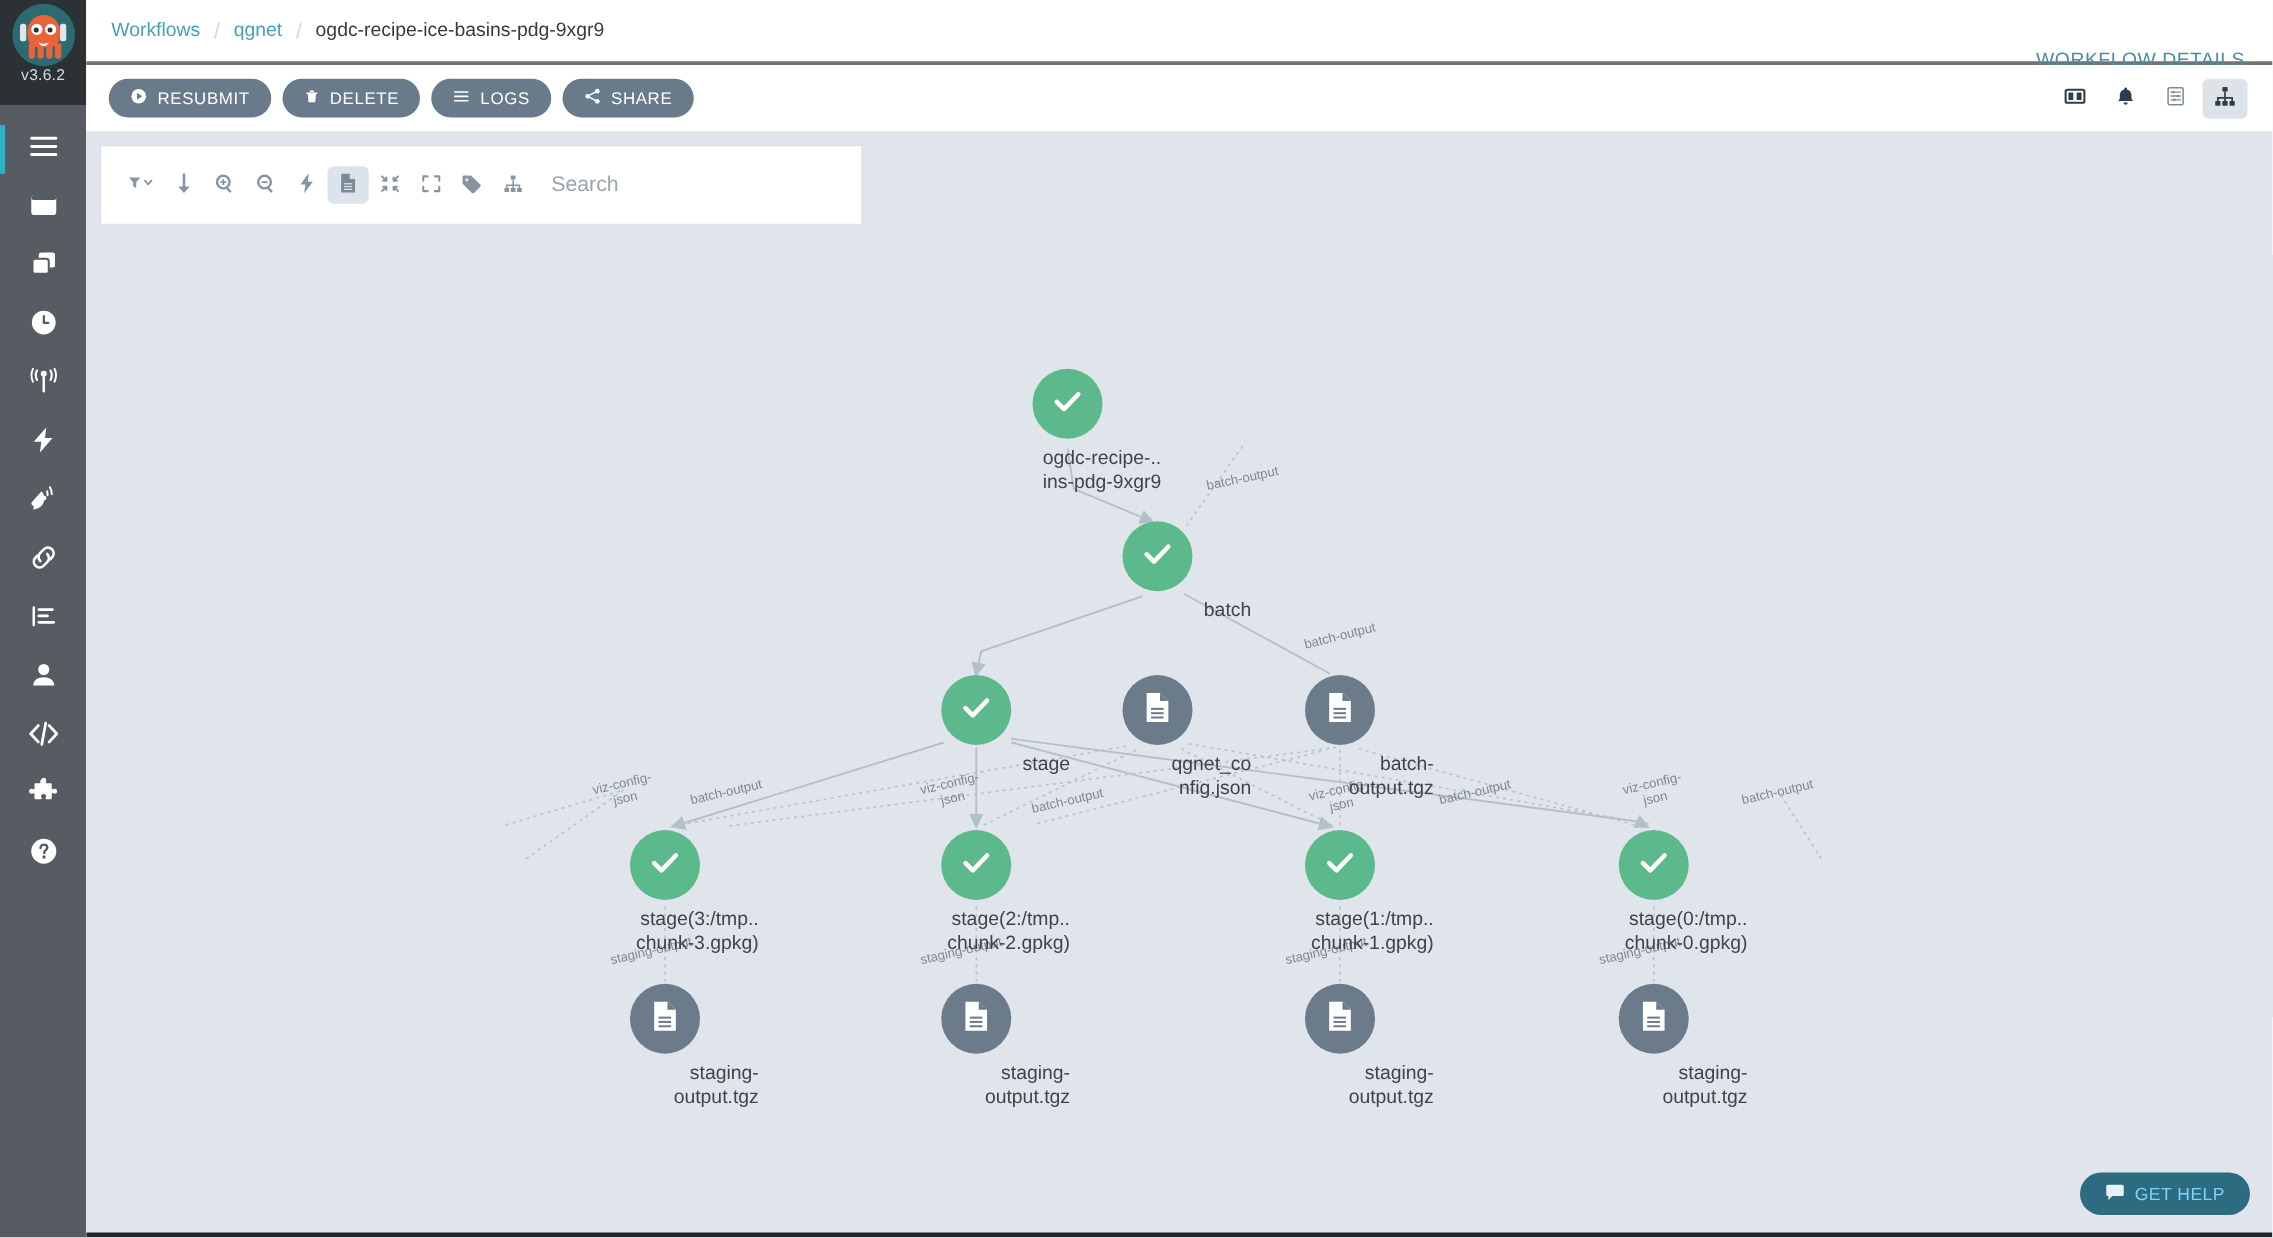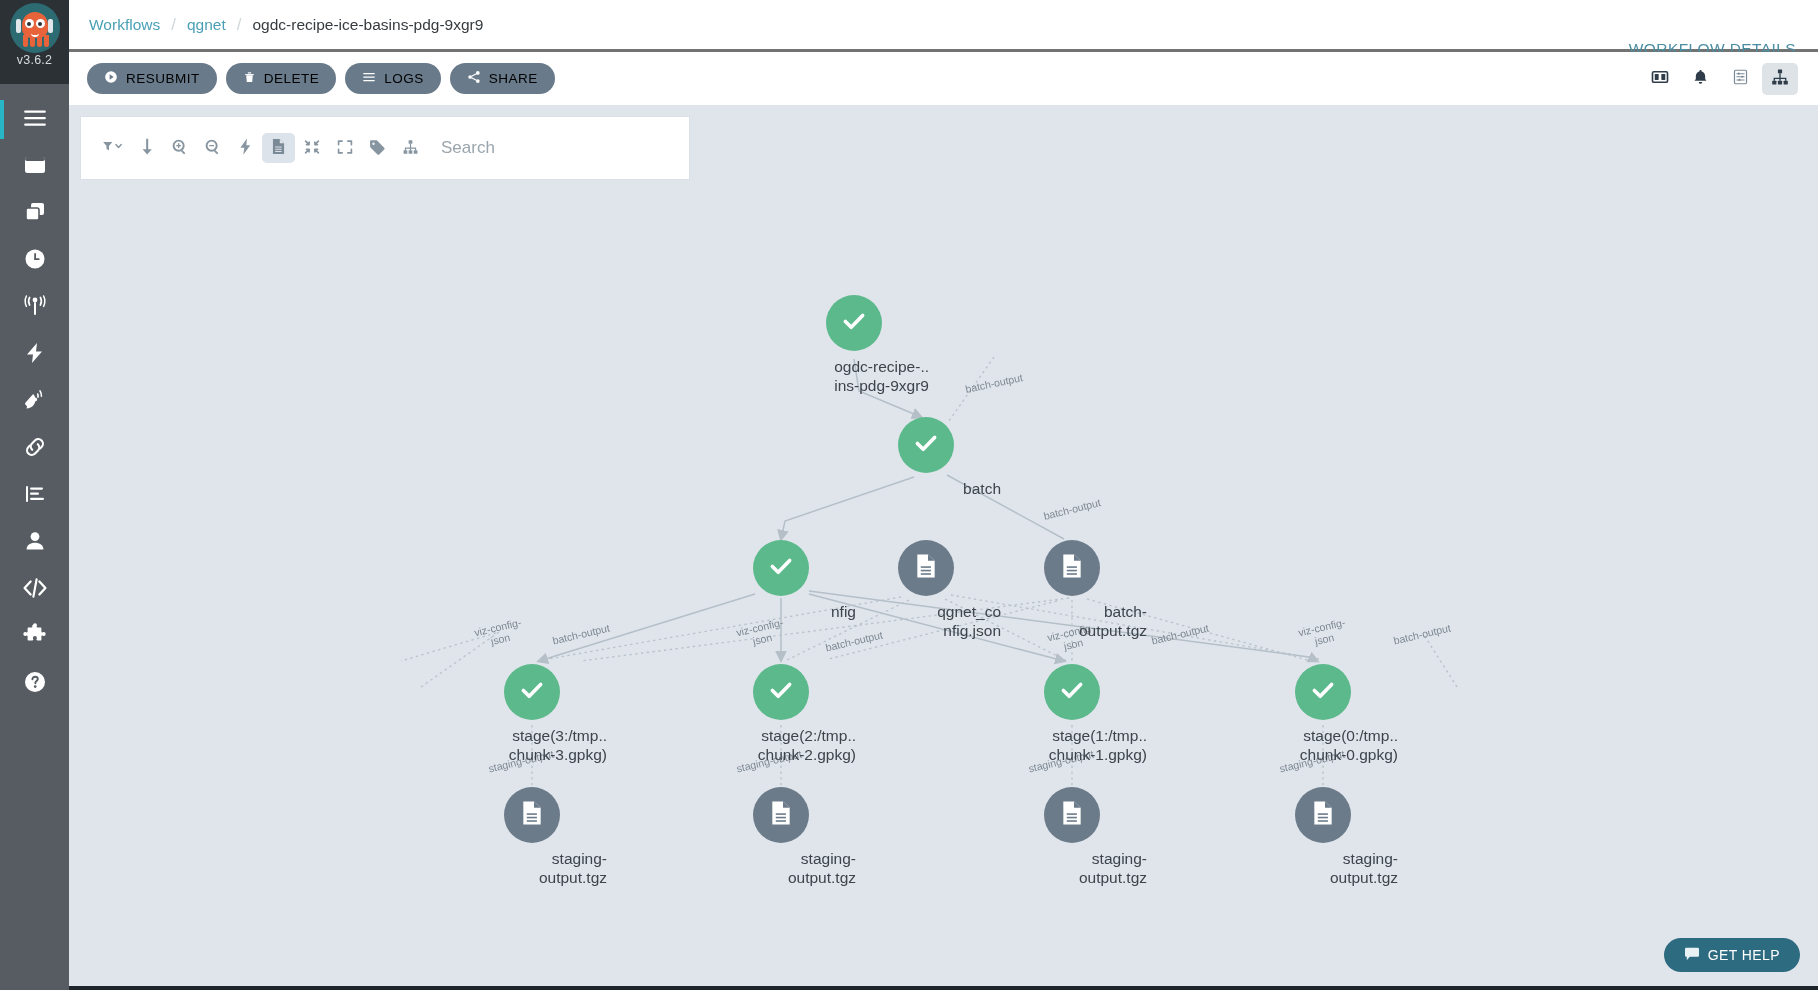--- a/index.html
+++ b/index.html
@@ -82,21 +82,21 @@
   .wf-details { color:#4b8da1; font-size: 15.5px; letter-spacing:.4px; cursor:pointer;margin-top:48px; }
 
   .actionbar {
     height: 53px; flex:0 0 53px; background:#fff;
     display:flex; align-items:center; justify-content:space-between;
     padding: 0 20px 0 18px;
   }
   .act-left { display:flex; align-items:center; gap: 9px; }
   .pill {
     height: 31px; border-radius: 16px;
-    background:#697b8a; color:#000000;
+    background:#697b8a; color:#ffffff;
     display:inline-flex; align-items:center; gap:8px;
     padding: 0 17px; font-size: 13.5px; letter-spacing:.5px;
     border:none; cursor:pointer; white-space:nowrap;
   }
   .pill svg { fill:#fff; }
   .act-right { display:flex; align-items:center; gap: 4px; }
   .icon-btn {
     width: 36px; height: 32px; border-radius:5px;
     display:flex; align-items:center; justify-content:center;
     cursor:pointer; background:transparent; border:none;
@@ -165,21 +165,21 @@
     text-align:center;
     width: 74px; margin-left:-37px;
     z-index: 2;
     pointer-events:none;
     opacity: .92;
   }
 
   .get-help {
     position:absolute; right: 18px; bottom: 18px;
     height: 34px; border-radius: 18px;
-    background:#2d6b81; color:#ffffff;
+    background:#2d6b81; color:#7dd3fc;
     display:inline-flex; align-items:center; gap:8px;
     padding: 0 20px; font-size: 14px; letter-spacing:.4px;
     cursor:pointer; border:none; z-index: 9;
   }
   .get-help svg { fill:#e8f2f5; }
   .bottom-strip {
     position:absolute; left:0; right:0; bottom:0; height: 4px;
     background:#1e252b; z-index: 10;
   }
 </style>
@@ -607,21 +607,21 @@
       </div>
 
       <div class="node" style="left:712px; top:435px;">
         <div class="node-circle ok">
           <span>
             <svg width="28" height="28" viewBox="0 0 24 24">
                 <path d="M4.6 12.4 9.6 17.4 19.4 7.2" stroke="#fff" stroke-width="3.1" fill="none" stroke-linecap="round" stroke-linejoin="round"></path>
               </svg>
           </span>
         </div>
-        <div class="node-label">nfig</div>
+        <div class="node-label">stage</div>
       </div>
 
       <div class="node" style="left:857px; top:435px;">
         <div class="node-circle art">
           <span>
             <svg width="22" height="26" viewBox="0 0 14 18">
                 <path d="M1 1h7.4L13 5.4V17H1z" fill="#fff"></path>
                 <path d="M8.4 1v4.4H13" fill="#6c7b8a"></path>
                 <rect x="3.4" y="9.2" width="7" height="1.1" fill="#6c7b8a"></rect>
                 <rect x="3.4" y="11.6" width="7" height="1.1" fill="#6c7b8a"></rect>

